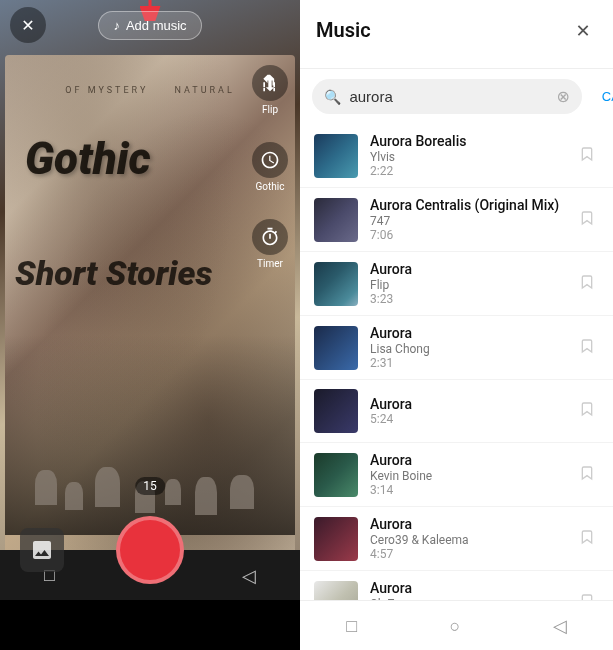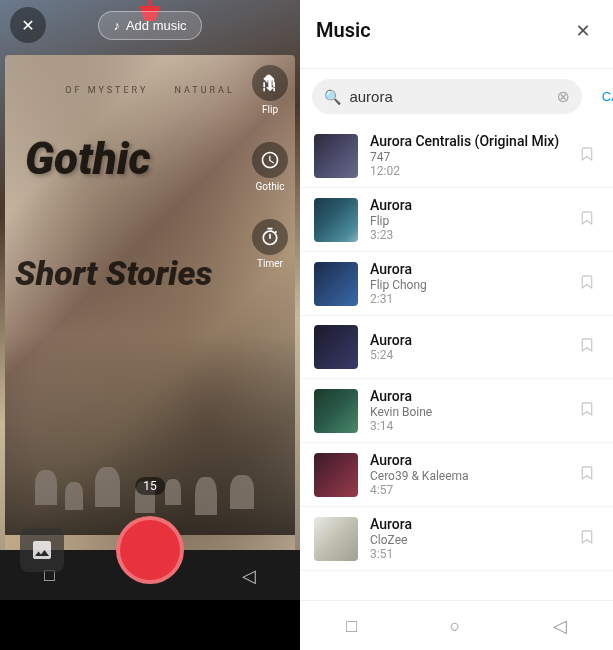--- a/index.html
+++ b/index.html
@@ -461,28 +461,43 @@
   <div style="display:flex; align-items:center; padding: 0 4px 0 0;">
     <div class="search-bar" style="flex:1;">
       <span class="search-icon">🔍</span>
       <input class="search-input" type="text" value="aurora" placeholder="aurora" style="">
       <span class="search-clear">⊗</span>
     </div>
     <button class="cancel-btn" style="background:none;border:none;">CANCEL</button>
   </div>
 
   <div class="music-list" id="music-list-container">
+  <div class="music-item">
+      <div class="track-art art-aurora-borealis">
+        <div class="track-art-inner"></div>
+      </div>
+      <div class="track-info">
+        <div class="track-name">Aurora Borealis</div>
+        <div class="track-artist">Ylvis</div>
+        <div class="track-duration">2:22</div>
+      </div>
+      <span class="bookmark-btn">
+        <svg width="16" height="16" viewBox="0 0 24 24" fill="none" stroke="#ccc" stroke-width="2">
+          <path d="M19 21l-7-5-7 5V5a2 2 0 012-2h10a2 2 0 012 2z"></path>
+        </svg>
+      </span>
+    </div>
       <div class="music-item">
       <div class="track-art art-aurora-centralis">
         <div class="track-art-inner"></div>
       </div>
       <div class="track-info">
         <div class="track-name">Aurora Centralis (Original Mix)</div>
         <div class="track-artist">747</div>
-        <div class="track-duration">12:02</div>
+        <div class="track-duration">7:06</div>
       </div>
       <span class="bookmark-btn">
         <svg width="16" height="16" viewBox="0 0 24 24" fill="none" stroke="#ccc" stroke-width="2">
           <path d="M19 21l-7-5-7 5V5a2 2 0 012-2h10a2 2 0 012 2z"></path>
         </svg>
       </span>
     </div>
       <div class="music-item">
       <div class="track-art art-aurora-krakn">
         <div class="track-art-inner"></div>
@@ -497,21 +512,21 @@
           <path d="M19 21l-7-5-7 5V5a2 2 0 012-2h10a2 2 0 012 2z"></path>
         </svg>
       </span>
     </div>
       <div class="music-item">
       <div class="track-art art-aurora-lisa">
         <div class="track-art-inner"></div>
       </div>
       <div class="track-info">
         <div class="track-name">Aurora</div>
-        <div class="track-artist">Flip Chong</div>
+        <div class="track-artist">Lisa Chong</div>
         <div class="track-duration">2:31</div>
       </div>
       <span class="bookmark-btn">
         <svg width="16" height="16" viewBox="0 0 24 24" fill="none" stroke="#ccc" stroke-width="2">
           <path d="M19 21l-7-5-7 5V5a2 2 0 012-2h10a2 2 0 012 2z"></path>
         </svg>
       </span>
     </div>
       <div class="music-item">
       <div class="track-art art-aurora-camo">

